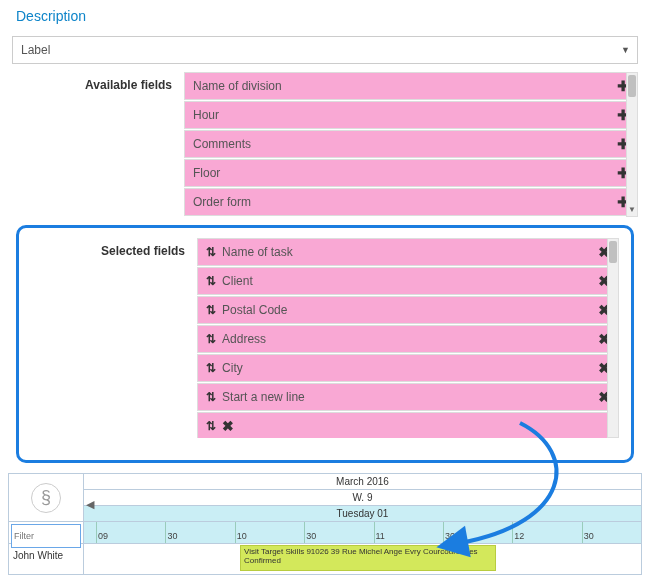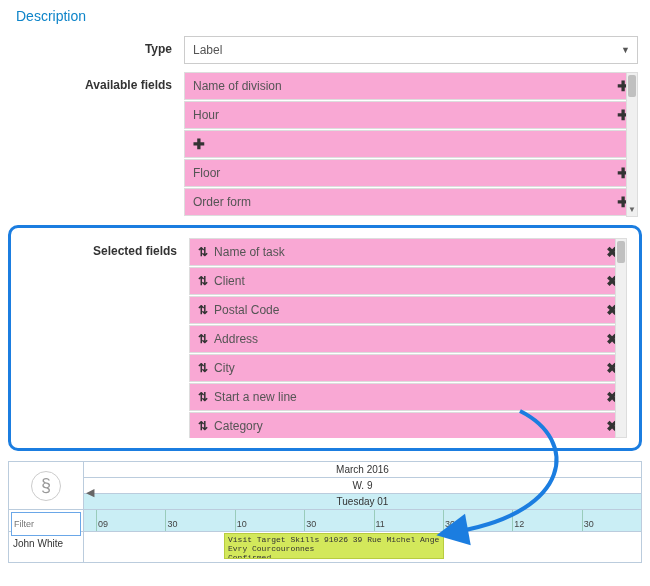--- a/index.html
+++ b/index.html
@@ -20,21 +20,21 @@
   .field-list-inner.tall { max-height: 200px; }
   .field-item { display: flex; align-items: center; background: #f9a8d4; border: 1px solid #ddd; height: 28px; padding: 0 8px; margin-bottom: 1px; }
   .field-item .drag-icon { font-size: 12px; color: #333; margin-right: 6px; font-weight: bold; }
   .field-item .field-text { flex: 1; color: #555; font-size: 12px; }
   .field-item .action-icon { font-size: 14px; font-weight: bold; color: #333; cursor: pointer; }
   
   .scroll-indicator { position: absolute; right: 0; top: 0; bottom: 0; width: 12px; background: #f0f0f0; border: 1px solid #ddd; }
   .scroll-thumb { position: absolute; right: 1px; top: 2px; width: 8px; height: 22px; background: #c0c0c0; border-radius: 2px; }
   .scroll-arrow-b { position: absolute; right: 1px; bottom: 2px; font-size: 8px; color: #666; }
   
-  .highlight-box { border: 3px solid #1b7de0; border-radius: 10px; padding: 10px 6px 10px 0; margin: 4px 8px; }
+  .highlight-box { border: 3px solid #1b7de0; border-radius: 10px; padding: 10px 6px 22px 0; margin: 4px 16px; }
   .highlight-box .form-row { padding: 0 6px 0 6px; }
   
   
   .timeline-wrap { margin: 10px 8px 8px 8px; border: 1px solid #bcd; position: relative; font-size: 10px; }
   .tl-header { display: flex; background: #fff; }
   .tl-left { width: 75px; border-right: 1px solid #bcd; }
   .tl-logo-cell { height: 48px; border-bottom: 1px solid #bcd; display:flex; align-items:center; justify-content:center; }
   .tl-logo { width: 30px; height: 30px; border: 1px solid #ccc; border-radius: 50%; display:flex; align-items:center; justify-content:center; color:#999; font-size:18px; }
   .tl-filter-cell { height: 22px; padding: 2px; border-bottom: 1px solid #bcd; }
   .tl-filter-input { width: 100%; height: 24px; border: 1px solid #6aa7e8; font-size: 9px; padding: 0 2px; }
@@ -53,21 +53,20 @@
   
   
   .arrow-svg { position:absolute; pointer-events:none; }
 </style>
 </head>
 <body>
 
 <div class="section-title">Description</div>
 
 <div class="form-row">
-  <div class="form-label">Type</div>
   <div class="form-control-wrap select-wrap">
     <select class="select-box">
       <option>Label</option>
     </select>
     <span class="select-caret">▼</span>
   </div>
 </div>
 
 <div class="form-row">
   <div class="form-label">Available fields</div>
@@ -76,20 +75,21 @@
       <div class="field-list-inner" id="available-list">
           <div class="field-item">
             <span class="field-text">Name of division</span>
             <span class="action-icon">✚</span>
           </div>
           <div class="field-item">
             <span class="field-text">Hour</span>
             <span class="action-icon">✚</span>
           </div>
           <div class="field-item">
+            <span class="field-text">Comments</span>
             <span class="action-icon">✚</span>
           </div>
           <div class="field-item">
             <span class="field-text">Floor</span>
             <span class="action-icon">✚</span>
           </div>
           <div class="field-item">
             <span class="field-text">Order form</span>
             <span class="action-icon">✚</span>
           </div>
@@ -133,21 +133,20 @@
               <span class="field-text">City</span>
               <span class="action-icon">✖</span>
             </div>
             <div class="field-item">
               <span class="drag-icon">⇅</span>
               <span class="field-text">Start a new line</span>
               <span class="action-icon">✖</span>
             </div>
             <div class="field-item">
               <span class="drag-icon">⇅</span>
-              <span class="field-text">Category</span>
               <span class="action-icon">✖</span>
             </div>
           </div>
         <div class="scroll-indicator">
           <div class="scroll-thumb"></div>
         </div>
       </div>
     </div>
   </div>
 </div>
@@ -181,21 +180,21 @@
             <div class="tl-hour" style="left: 289.5px;"></div>
             <div class="tl-hour-lbl" style="left: 291.5px;">11</div>
             <div class="tl-hour" style="left: 358.875px;"></div>
             <div class="tl-hour-lbl" style="left: 360.875px;">30</div>
             <div class="tl-hour" style="left: 428.25px;"></div>
             <div class="tl-hour-lbl" style="left: 430.25px;">12</div>
             <div class="tl-hour" style="left: 497.625px;"></div>
             <div class="tl-hour-lbl" style="left: 499.625px;">30</div>
           </div>
       <div class="tl-task-row">
-        <div class="tl-task" style="left:140px; width:220px;font-family:Liberation Mono, monospace;">
+        <div class="tl-task" style="left:156px; width:256px;">
           <div>Visit Target Skills 91026 39 Rue Michel Ange Evry Courcouronnes</div>
           <div>Confirmed</div>
         </div>
       </div>
     </div>
   </div>
 </div>
 
 <svg class="arrow-svg" width="200" height="160" style="left:430px; top:-60px;">
   <defs>

